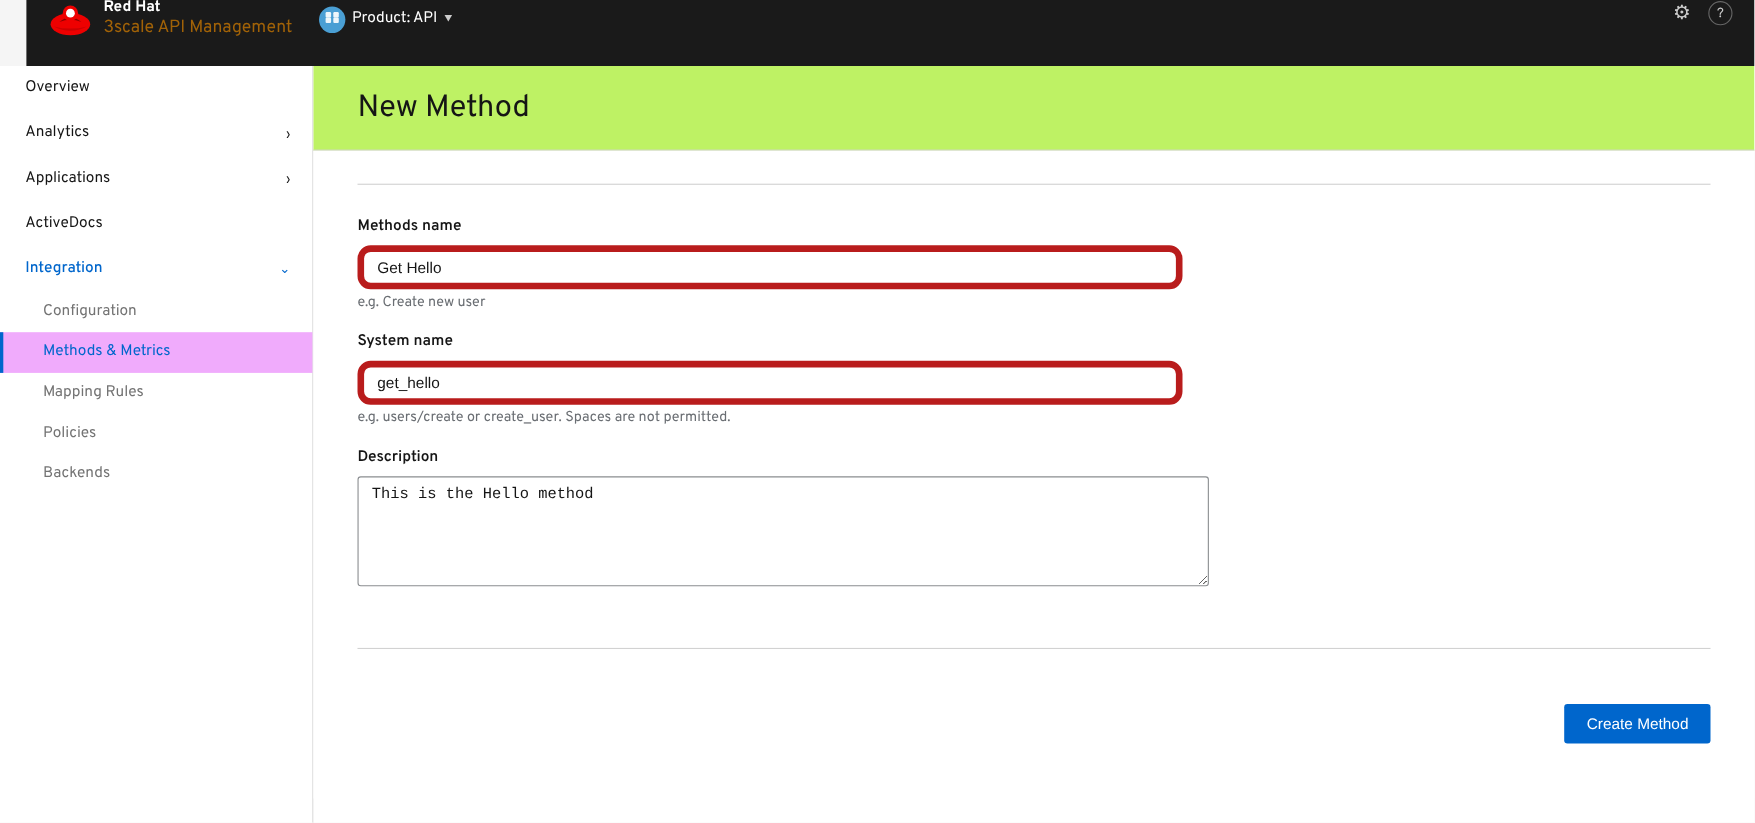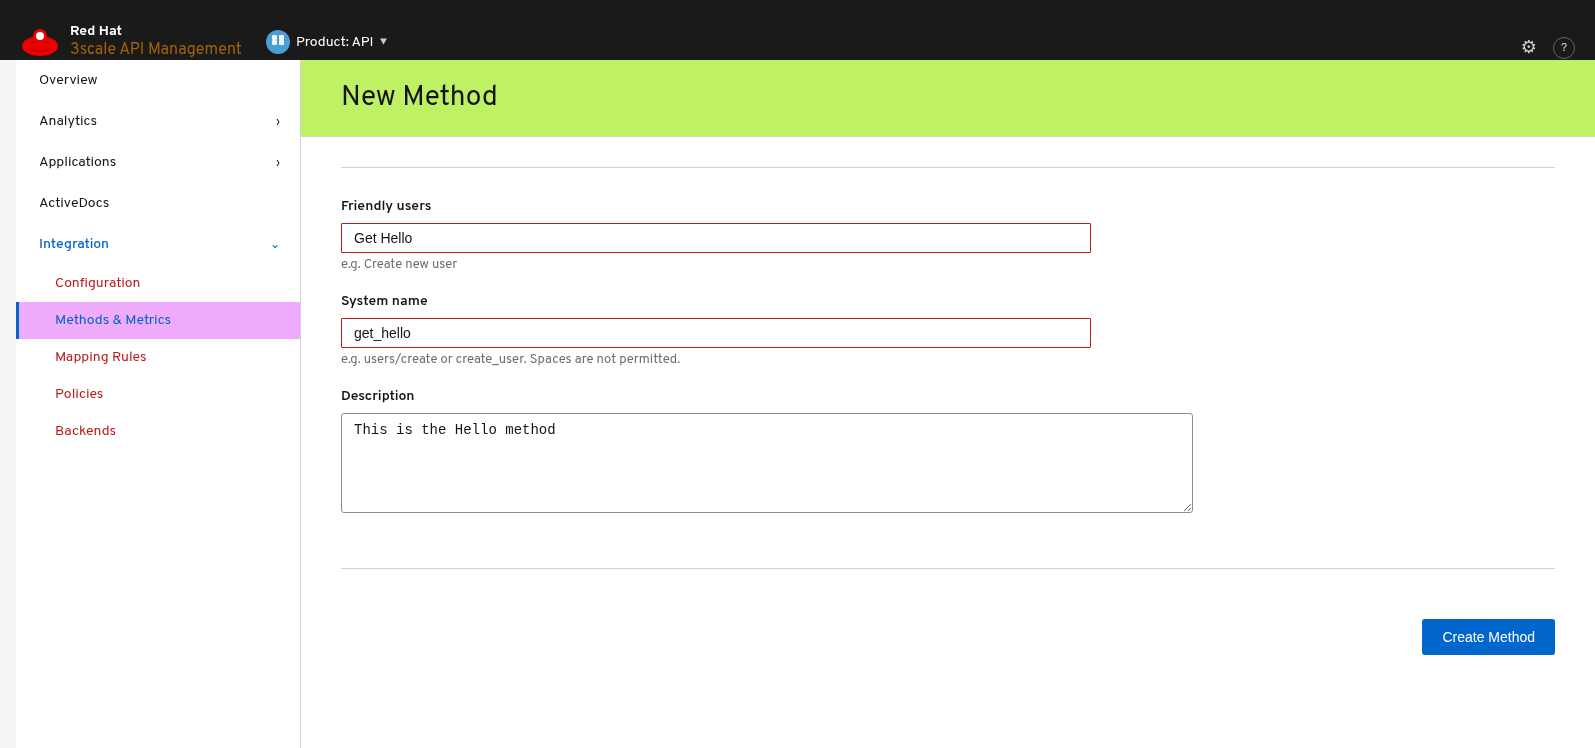--- a/index.html
+++ b/index.html
@@ -3,24 +3,25 @@
   <meta charset="utf-8">
   <style>
     * { box-sizing: border-box; margin: 0; padding: 0; }
     body { font-family: 'RedHatText', 'Overpass', Arial, sans-serif; font-size: 14px; background: #f5f5f5; color: #151515; }
 
     
     .topnav {
       background: #1a1a1a;
       height: 60px;
       display: flex;
-      align-items: flex-end;
+      align-items: flex-start;
       padding: 0 20px;
       justify-content: space-between;
       color: #fff;
+      margin-left: 24px;
     }
     .topnav-left { display: flex; align-items: center; gap: 24px; }
     .brand { display: flex; align-items: center; gap: 10px; }
     .brand-text { display: flex; flex-direction: column; line-height: 1.2; }
     .brand-title { font-size: 14px; font-weight: bold; color: #fff; }
     .brand-subtitle { font-size: 16px; color: #a16207; }
     .product-selector {
       display: flex; align-items: center; gap: 6px;
       color: #fff; font-size: 14px; cursor: pointer;
     }
@@ -28,21 +29,21 @@
       width: 24px; height: 24px; 
       background: #4a9fd4;
       border-radius: 50%;
       display: flex; align-items: center; justify-content: center;
       font-size: 10px; color: white;
     }
     .topnav-right { display: flex; align-items: center; gap: 16px; }
     .topnav-icon { color: #ccc; font-size: 18px; cursor: pointer; }
 
     
-    .layout { display: flex; min-height: calc(100vh - 60px); margin-left: 16px; }
+    .layout { display: flex; min-height: calc(100vh - 60px); }
 
     
     .sidebar {
       width: 285px;
       background: #fff;
       border-right: 1px solid #d2d2d2;
       flex-shrink: 0;
     }
     .sidebar-item {
       display: flex;
@@ -56,21 +57,21 @@
     }
     .sidebar-item.active-parent {
       color: #0066cc;
     }
     .sidebar-subitem {
       display: flex;
       align-items: center;
       padding: 10px 20px 10px 36px;
       cursor: pointer;
       font-size: 14px;
-      color: #b91c1c;
+      color: #737373;
       border-left: 3px solid transparent;
     }
     .sidebar-subitem.active {
       color: #0066cc;
       background: #f0abfc;
       border-left: 3px solid #0066cc;
     }
     .chevron { font-size: 12px; }
 
     
@@ -103,33 +104,33 @@
       display: block;
       font-size: 14px;
       font-weight: 600;
       color: #151515;
       margin-bottom: 8px;
     }
     .form-input {
       width: 750px;
       max-width: 100%;
       padding: 6px 12px;
-      border: 1px solid #b91c1c;
-      border-radius: 1px;
+      border: 6px solid #b91c1c;
+      border-radius: 12px;
       font-size: 14px;
       color: #151515;
       outline: none;
     }
     .form-hint {
       font-size: 13px;
       color: #6a6e73;
       margin-top: 4px;
     }
     .form-textarea {
-      width: 852px;
+      width: 774px;
       max-width: 100%;
       padding: 8px 12px;
       border: 1px solid #8a8d90;
       border-radius: 3px;
       font-size: 14px;
       color: #151515;
       font-family: 'Courier New', monospace;
       resize: vertical;
       min-height: 100px;
       outline: none;
@@ -238,21 +239,21 @@
 
   <main class="main">
     <div class="page-header">
       <h1 class="page-title">New Method</h1>
     </div>
 
     <div class="form-container">
       <div class="form-section">
 
         <div class="form-group">
-          <label class="form-label">Friendly users</label>
+          <label class="form-label">Methods name</label>
           <input type="text" class="form-input" value="Get Hello" style="">
           <p class="form-hint">e.g. Create new user</p>
         </div>
 
         <div class="form-group">
           <label class="form-label">System name</label>
           <input type="text" class="form-input" value="get_hello" style="">
           <p class="form-hint">e.g. users/create or create_user. Spaces are not permitted.</p>
         </div>
 

